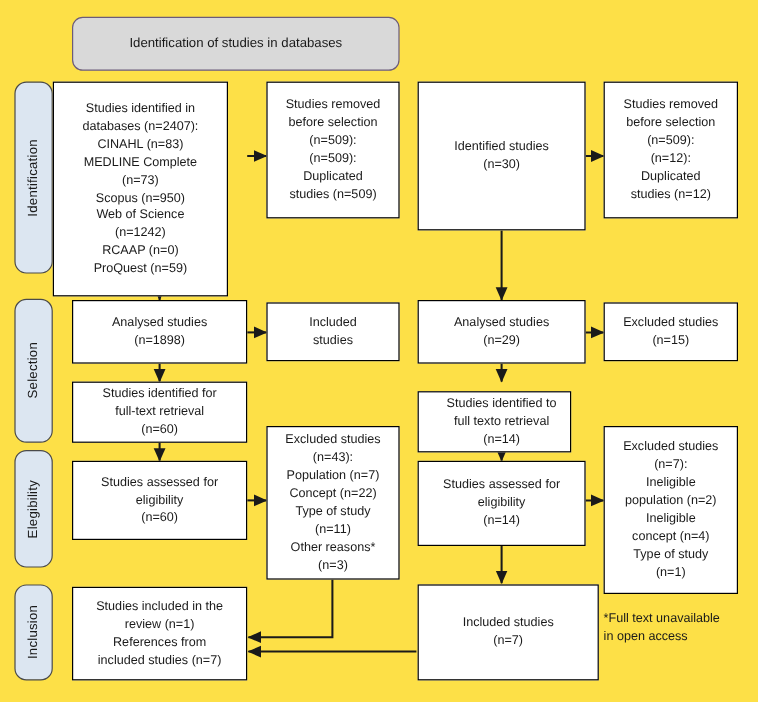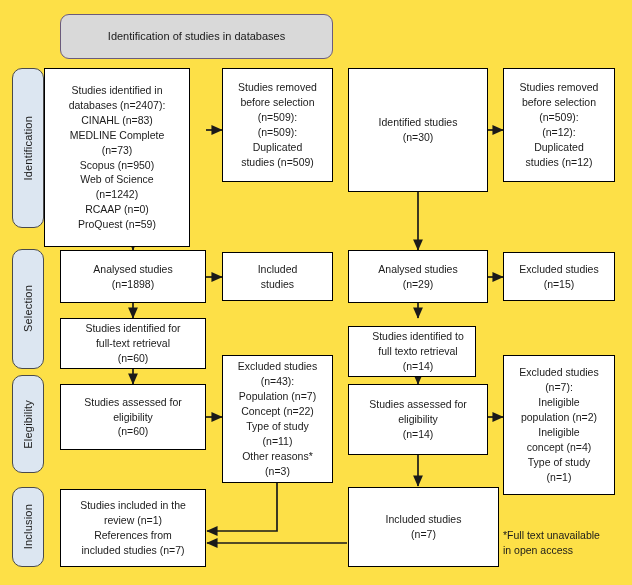--- a/index.html
+++ b/index.html
@@ -210,16 +210,16 @@
 Ineligible
 population (n=2)
 Ineligible
 concept (n=4)
 Type of study
 (n=1)</div>
 
   <div class="box" style="left:348px; top:487px; width:151px; height:80px;">Included studies
 (n=7)</div>
 
-  <div class="footnote" style="left:503px; top:508px; width:122px;margin-top:20px;">*Full text unavailable
+  <div class="footnote" style="left:503px; top:508px; width:122px;">*Full text unavailable
 in open access</div>
 
 </div>
 
 </body></html>

